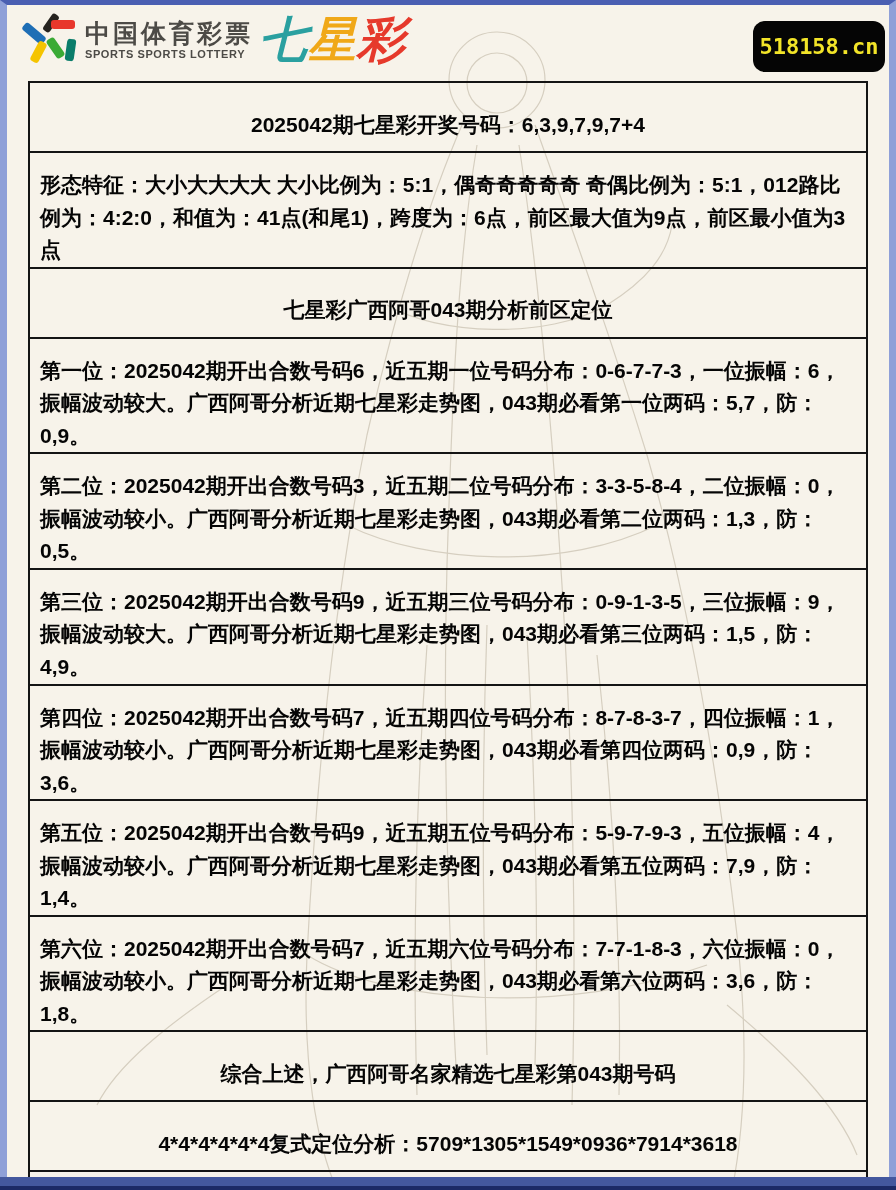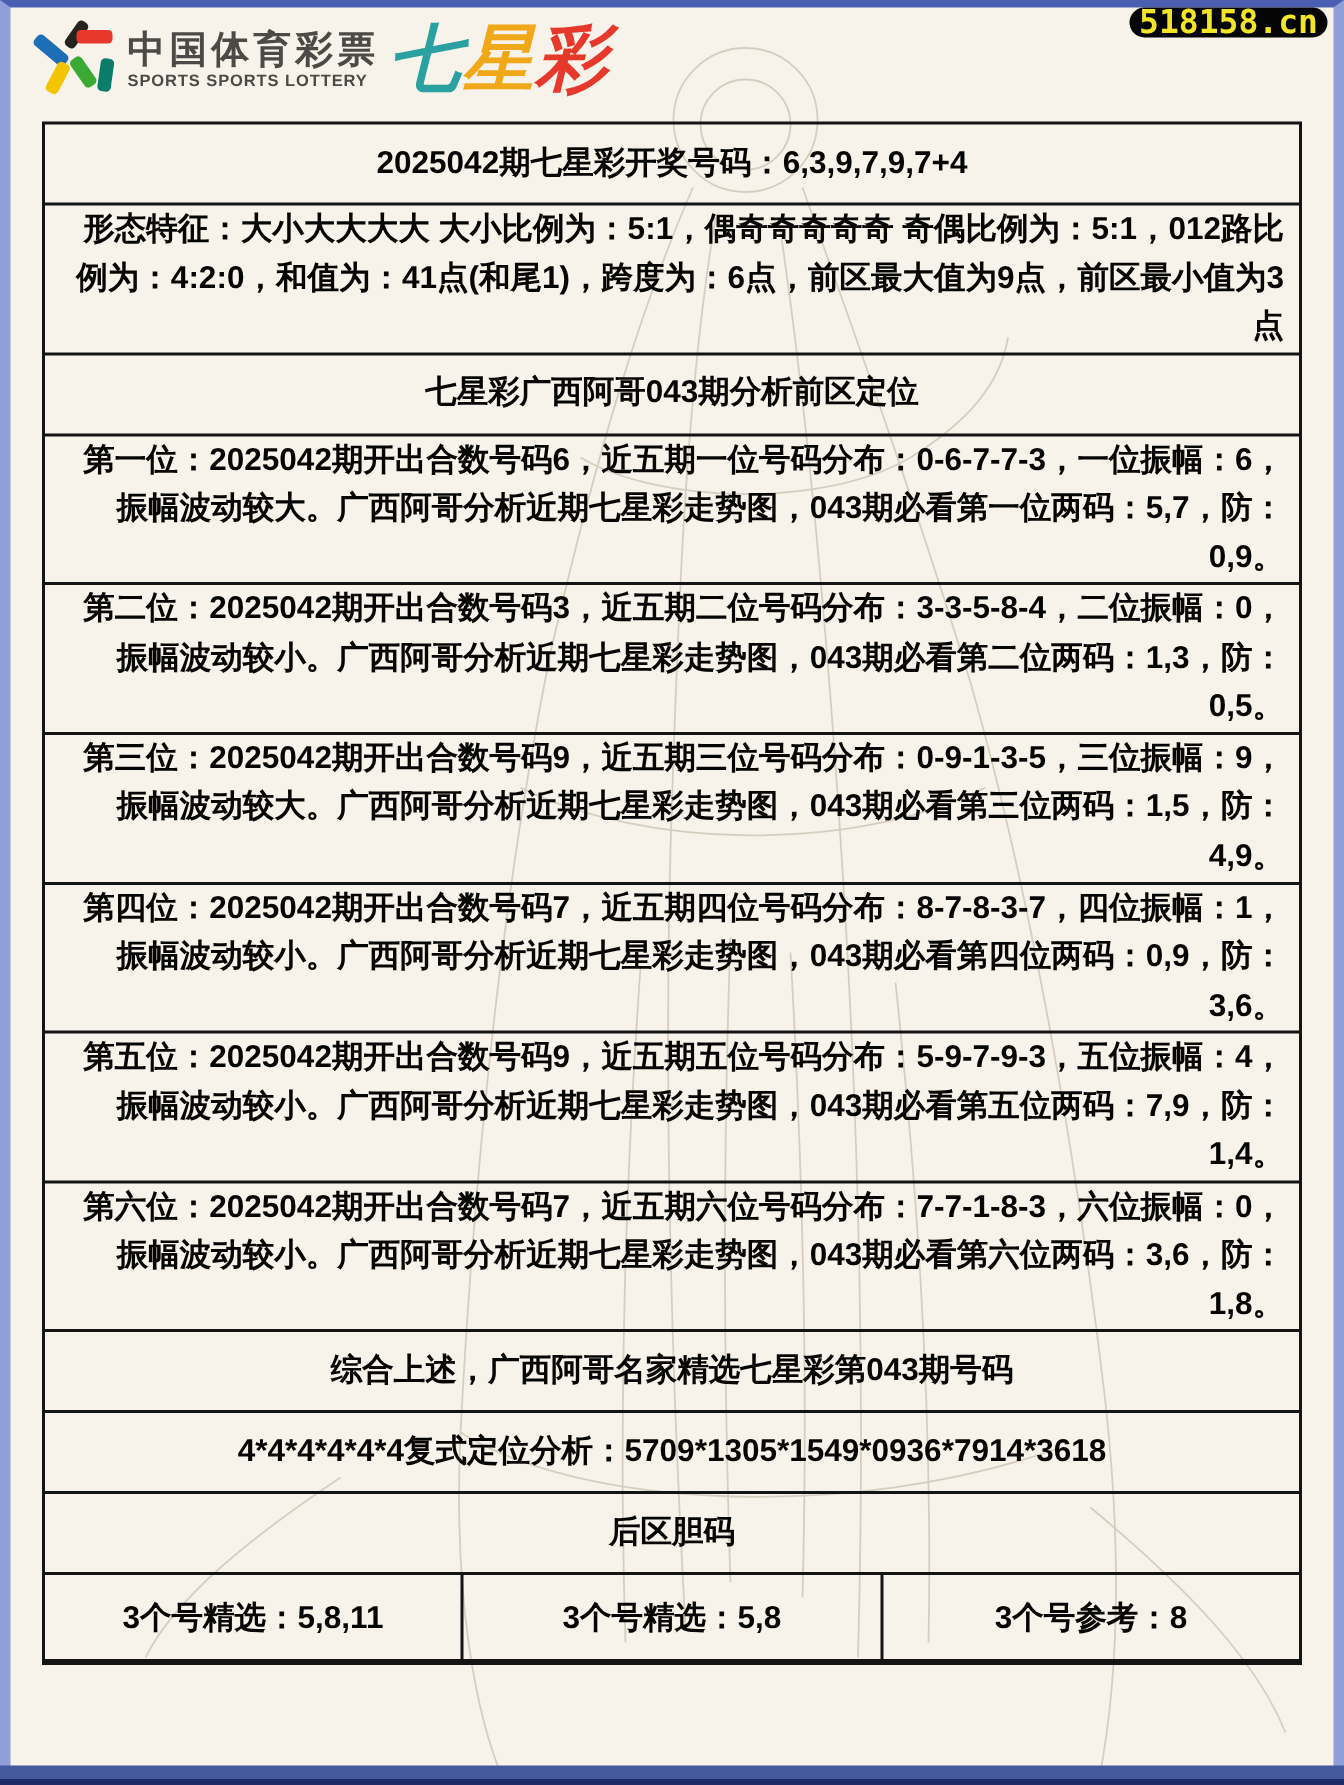--- a/index.html
+++ b/index.html
@@ -24,33 +24,33 @@
   .bar-yellow{width:9px;height:22px;background:#f5c400;left:13px;top:28px;transform:rotate(28deg);}
   .bar-green {width:9px;height:22px;background:#3aaa35;left:30px;top:24px;transform:rotate(-35deg);}
   .bar-teal  {width:9px;height:22px;background:#0a7d6a;left:45px;top:26px;transform:rotate(8deg);}
   .logo-text{line-height:1;}
   .logo-cn{font-size:25px;font-weight:bold;color:#4c4a46;letter-spacing:3px;}
   .logo-en{font-size:11px;font-weight:bold;color:#4c4a46;letter-spacing:.6px;margin-top:3px;}
   .brand{margin-left:6px;font-size:48px;font-weight:bold;font-style:italic;line-height:1;letter-spacing:1px;}
   .brand .c1{color:#2aa0a0;}
   .brand .c2{color:#f0a818;}
   .brand .c3{color:#e6392b;}
-  .badge{position:absolute;right:4px;top:0;width:132px;height:20px;background:#050505;
+  .badge{position:absolute;right:4px;top:16px;width:132px;height:51px;background:#050505;
          color:#f2e428;font-family:"DejaVu Sans Mono",monospace;font-weight:bold;font-size:22px;
          display:flex;align-items:center;justify-content:center;border-radius:12px;}
 
   
   .title{margin:2px 0 0 0;text-align:center;font-family:"Liberation Serif",serif;font-weight:normal;
          font-size:37px;color:#3c3c7e;letter-spacing:1px;line-height:1.25;}
 
   
   .board{position:relative;width:836px;margin:10px auto 0 auto;border:2px solid #141414;}
-  .row{display:flex;align-items:center;justify-content:center;text-align:right;
+  .row{display:flex;align-items:center;justify-content:center;text-align:left;
        font-weight:bold;font-size:21px;color:#050505;line-height:1.55;
-       border-bottom:2px solid #141414;padding:0 10px;box-sizing:border-box;}
+       border-bottom:2px solid #141414;padding:0 10px;box-sizing:border-box;margin-top:16px;}
   .h1r{min-height:54px;} .h2r{min-height:76px;}
   .back-row{display:flex;border-bottom:2px solid #141414;min-height:56px;}
   .back-cell{flex:1;display:flex;align-items:center;justify-content:center;
              font-weight:bold;font-size:21px;color:#050505;border-right:2px solid #141414;}
   .back-cell:last-child{border-right:none;}
   .row:last-child{border-bottom:none;}
 </style>
 </head>
 <body>
 

